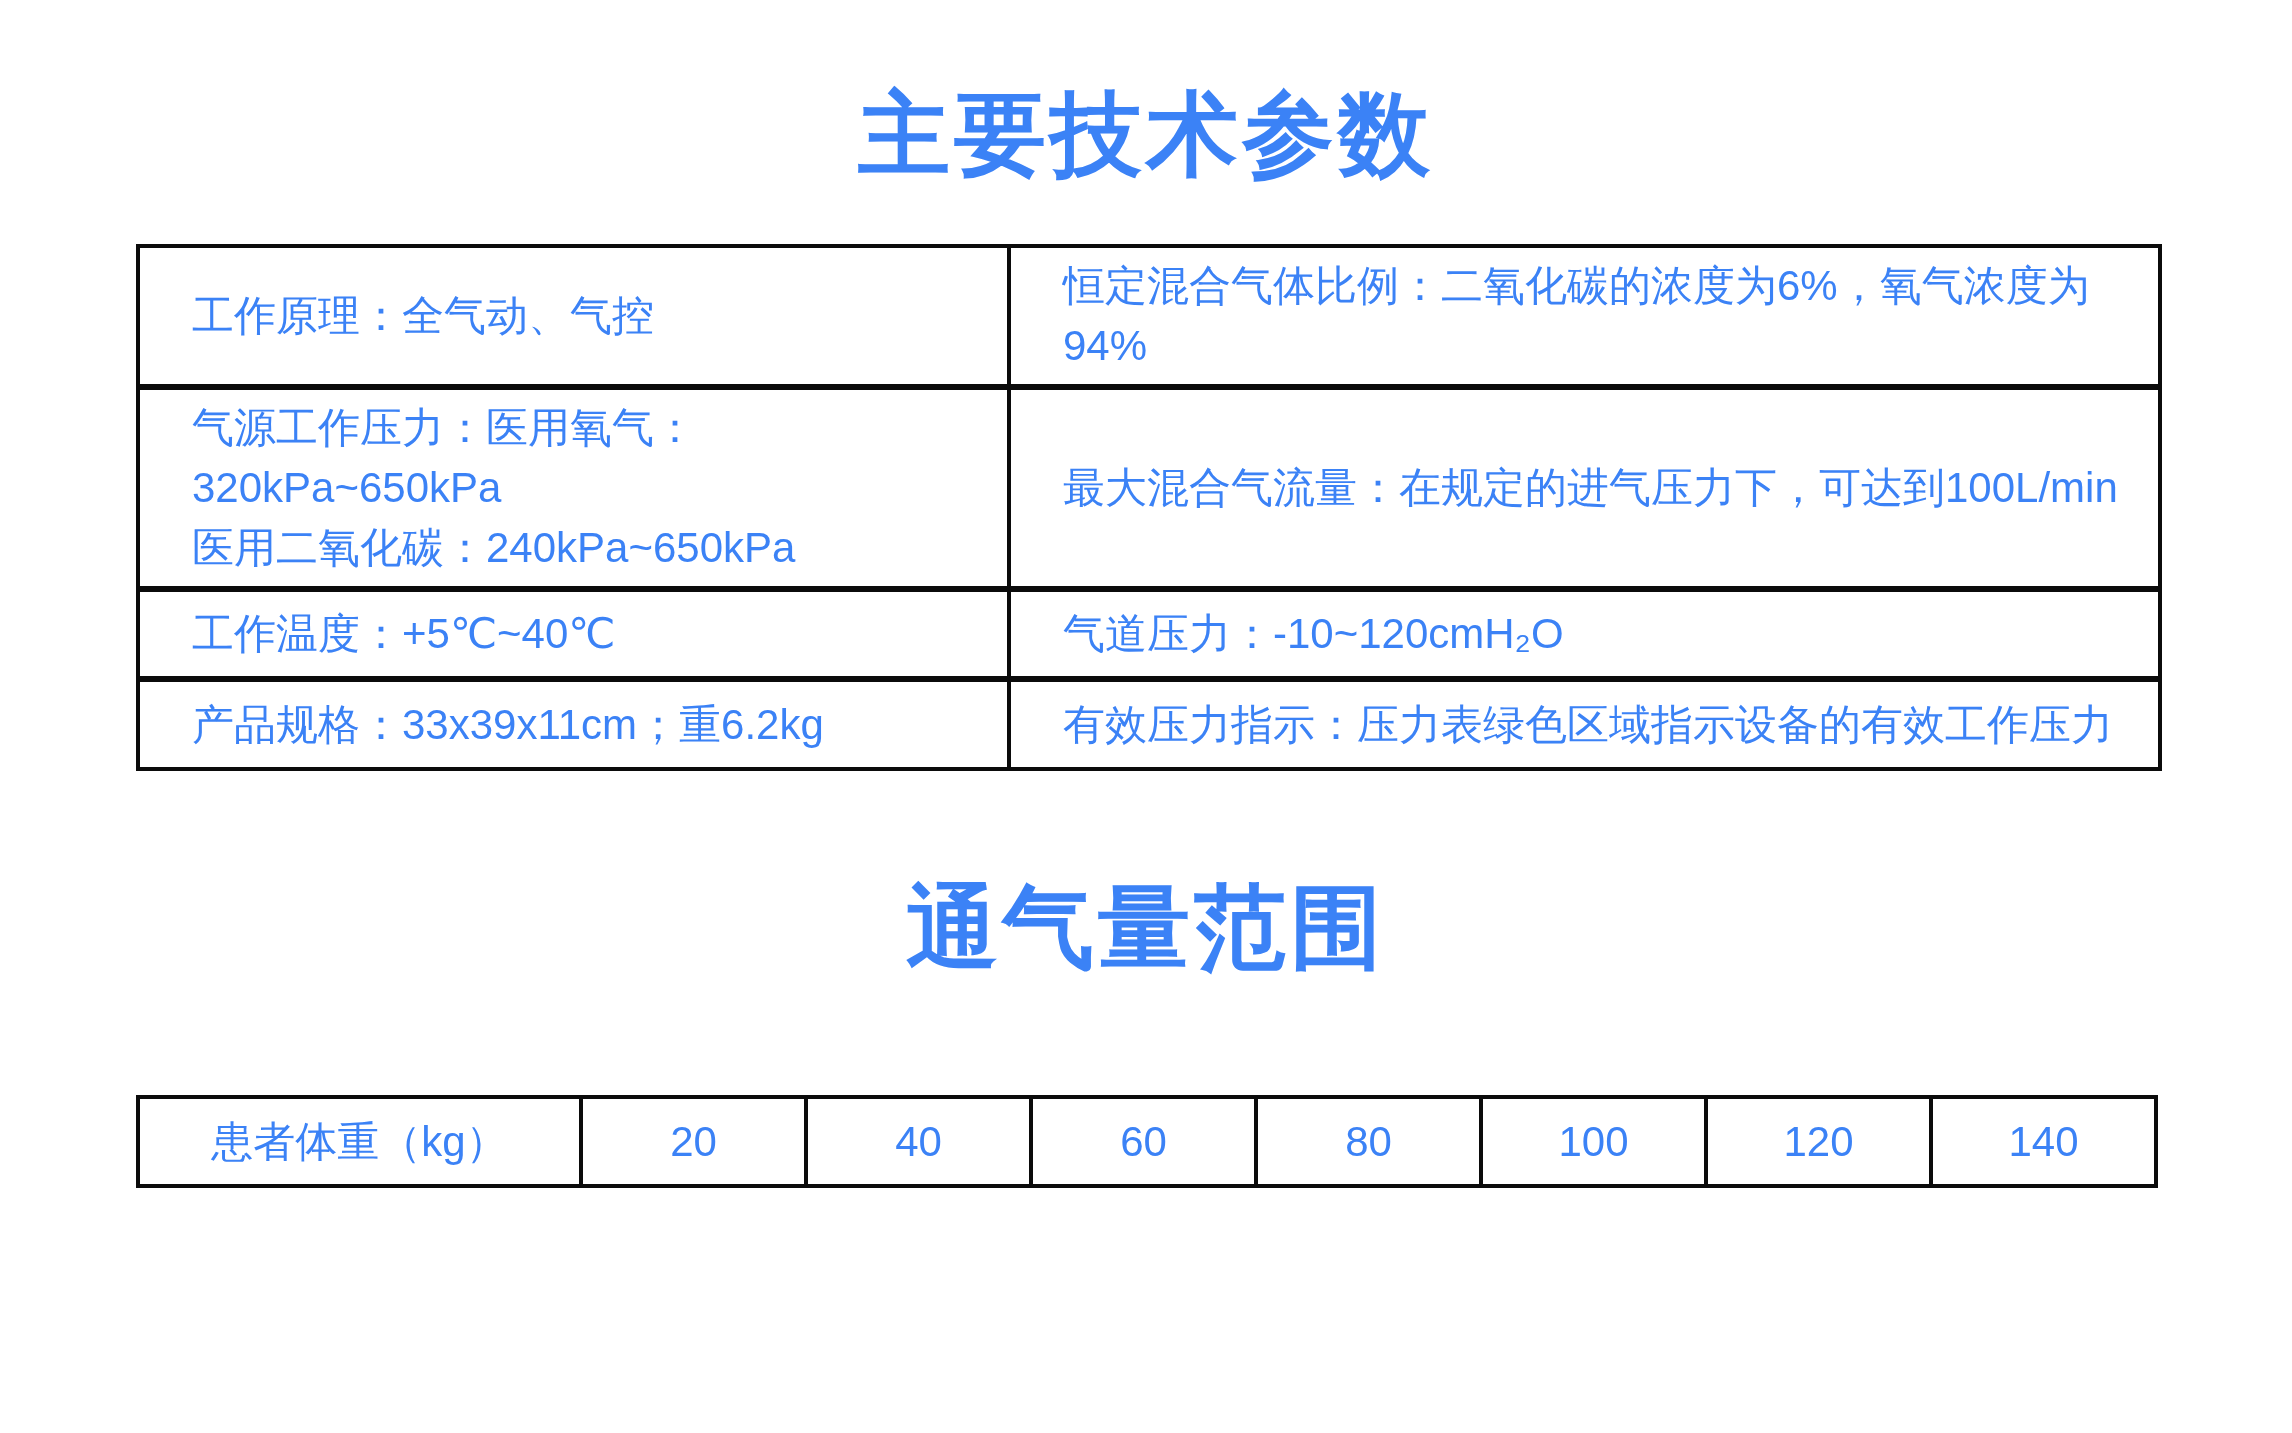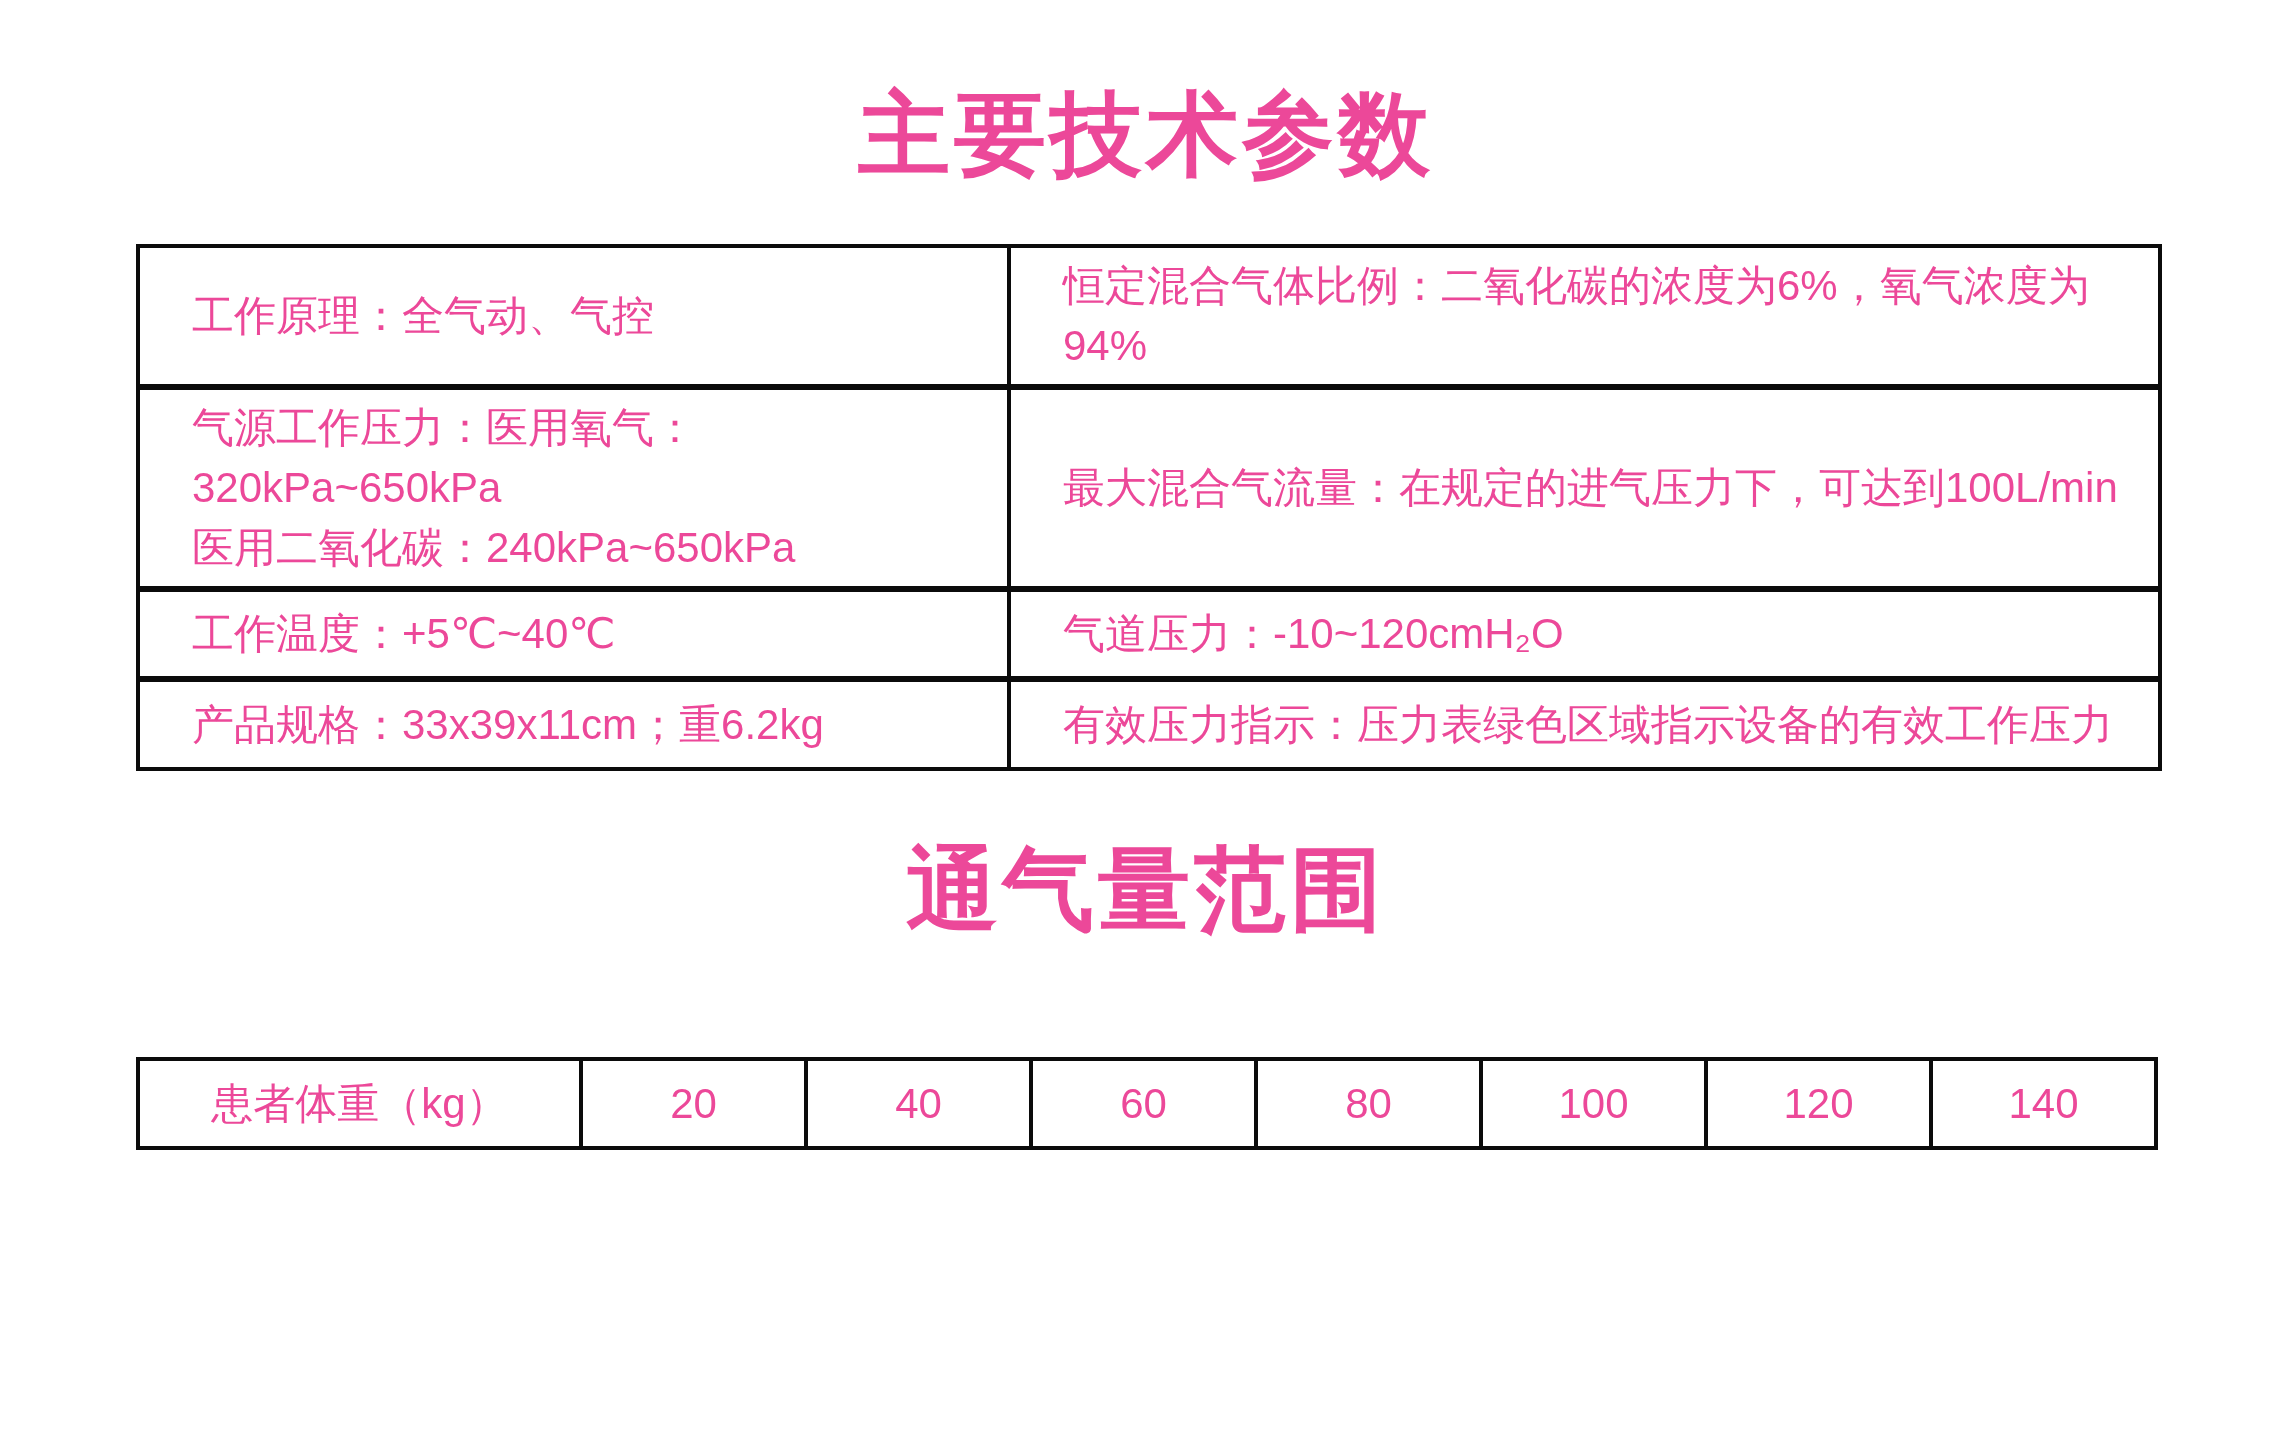--- a/index.html
+++ b/index.html
@@ -5,34 +5,34 @@
   html, body {
     margin: 0;
     padding: 0;
     background: #ffffff;
   }
   .page {
     position: relative;
     width: 2292px;
     height: 1433px;
     background: #ffffff;
-    color: #ec4899;
+    color: #3b82f6;
     font-family: "Liberation Sans", "DejaVu Sans", sans-serif;
     overflow: hidden;
   }
   .section-title {
     margin: 0;
     text-align: center;
     font-size: 92px;
     font-weight: 900;
     letter-spacing: 4px;
     line-height: 140px;
   }
   .title-main { padding-top: 64px; }
-  .title-vent { padding-top: 48px; }
+  .title-vent { padding-top: 86px; }
 
   table {
     border-collapse: collapse;
     table-layout: fixed;
     margin-left: 136px;
     width: 2022px;
     background: #ffffff;
   }
   .spec-table { margin-top: 40px; border-radius: 21px; }
   .vent-table { margin-top: 98px; }

